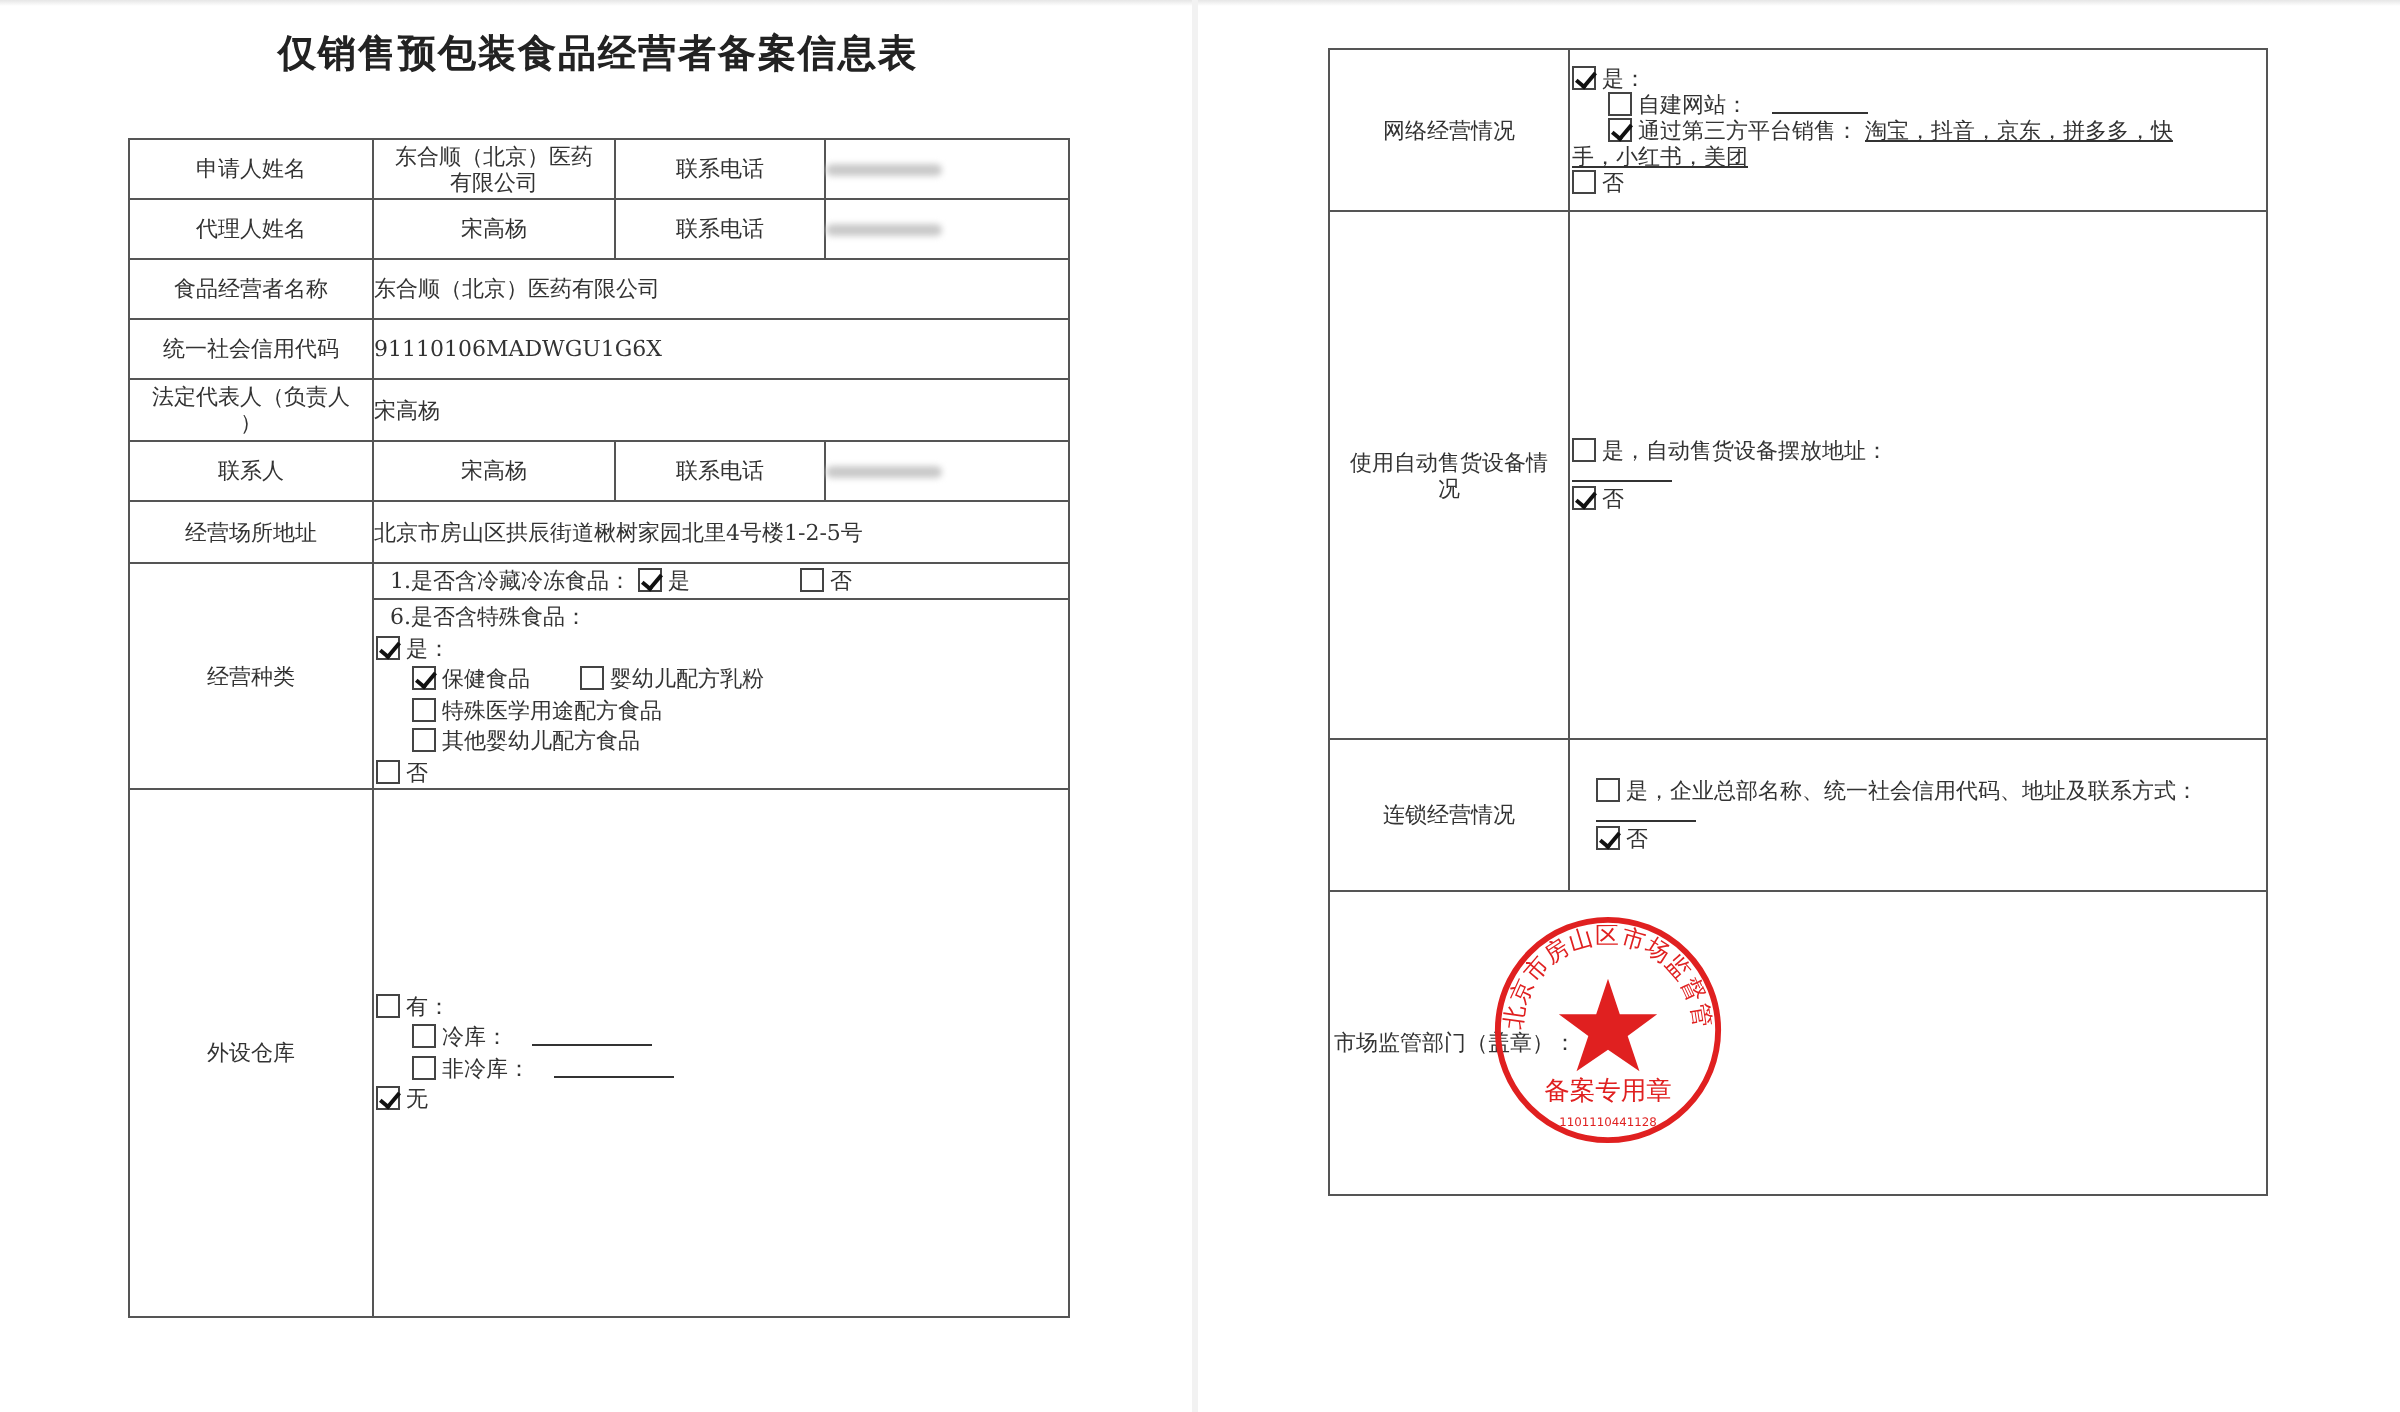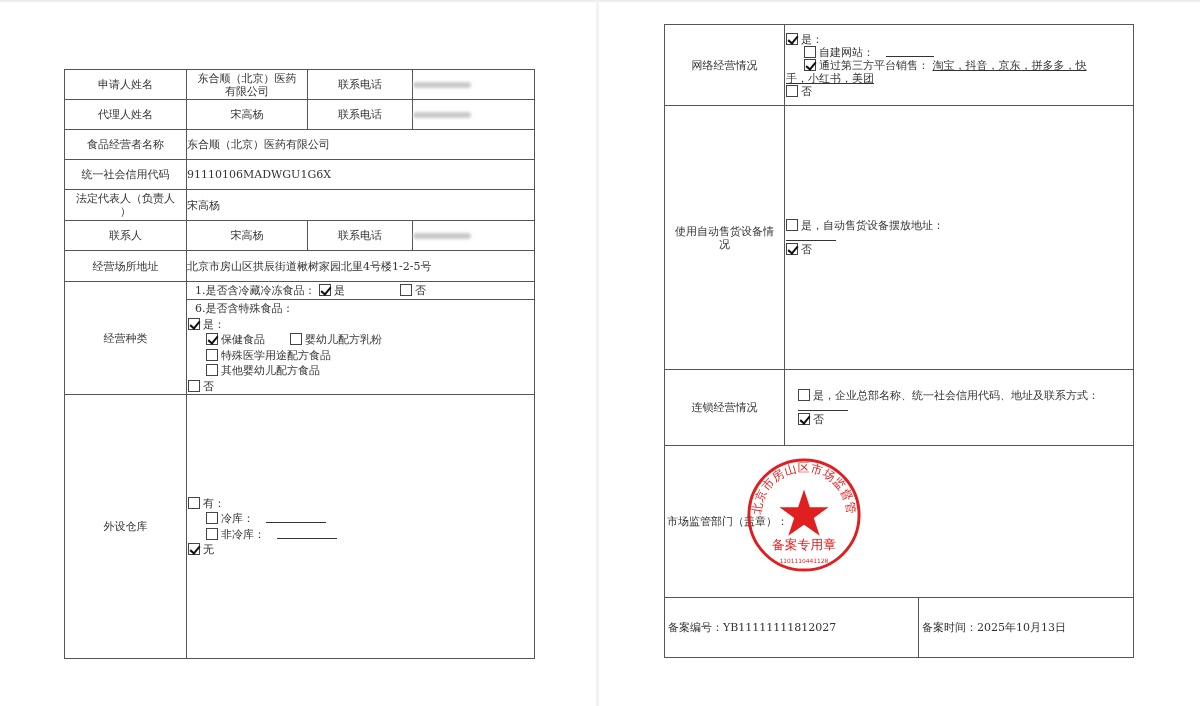--- a/index.html
+++ b/index.html
@@ -34,20 +34,21 @@
   .stamp-cell { position: relative; }
   .stamp { position: absolute; left: 80px; top: 10px; width: 118px; height: 118px; }
   .stamp-label { position: absolute; left: 2px; top: 68px; font-size: 11px; color: #333; }
   .footer-cell { padding-left: 3px; font-size: 11px; }
 </style>
 </head>
 <body>
 
 <div class="page page-left">
   <div class="top-shadow"></div>
+  <div class="title">仅销售预包装食品经营者备案信息表</div>
 
   <table class="form" id="left-table">
     <colgroup>
         <col style="width:122px">
         <col style="width:121px">
         <col style="width:105px">
         <col style="width:122px">
       </colgroup>
     <tbody>
         <tr style="height:30px">
@@ -178,19 +179,15 @@
           <circle cx="60" cy="60" r="56" fill="none" stroke="#e02020" stroke-width="3"></circle>
           <text font-size="12" fill="#e02020" font-family="DejaVu Serif, serif" letter-spacing="0.5">
             <textPath href="#ringPath" startOffset="0%">北京市房山区市场监督管理局</textPath>
           </text>
           <polygon points="60,34 66,52 85,52 70,63 76,81 60,70 44,81 50,63 35,52 54,52" fill="#e02020"></polygon>
           <text x="60" y="95" text-anchor="middle" font-size="13" fill="#e02020" font-family="DejaVu Serif, serif">备案专用章</text>
           <text x="60" y="109" text-anchor="middle" font-size="6" fill="#e02020" font-family="DejaVu Sans, sans-serif">1101110441128</text>
         </svg>
       </td>
     </tr>
-    <tr style="height:60px">
-      <td colspan="2" class="footer-cell"><span>备案编号：</span><span>YB11111111812027</span></td>
-      <td class="footer-cell"><span>备案时间：</span><span>2025年10月13日</span></td>
-    </tr>
   </tbody>
     </table>
 </div>
 
 </body></html>

